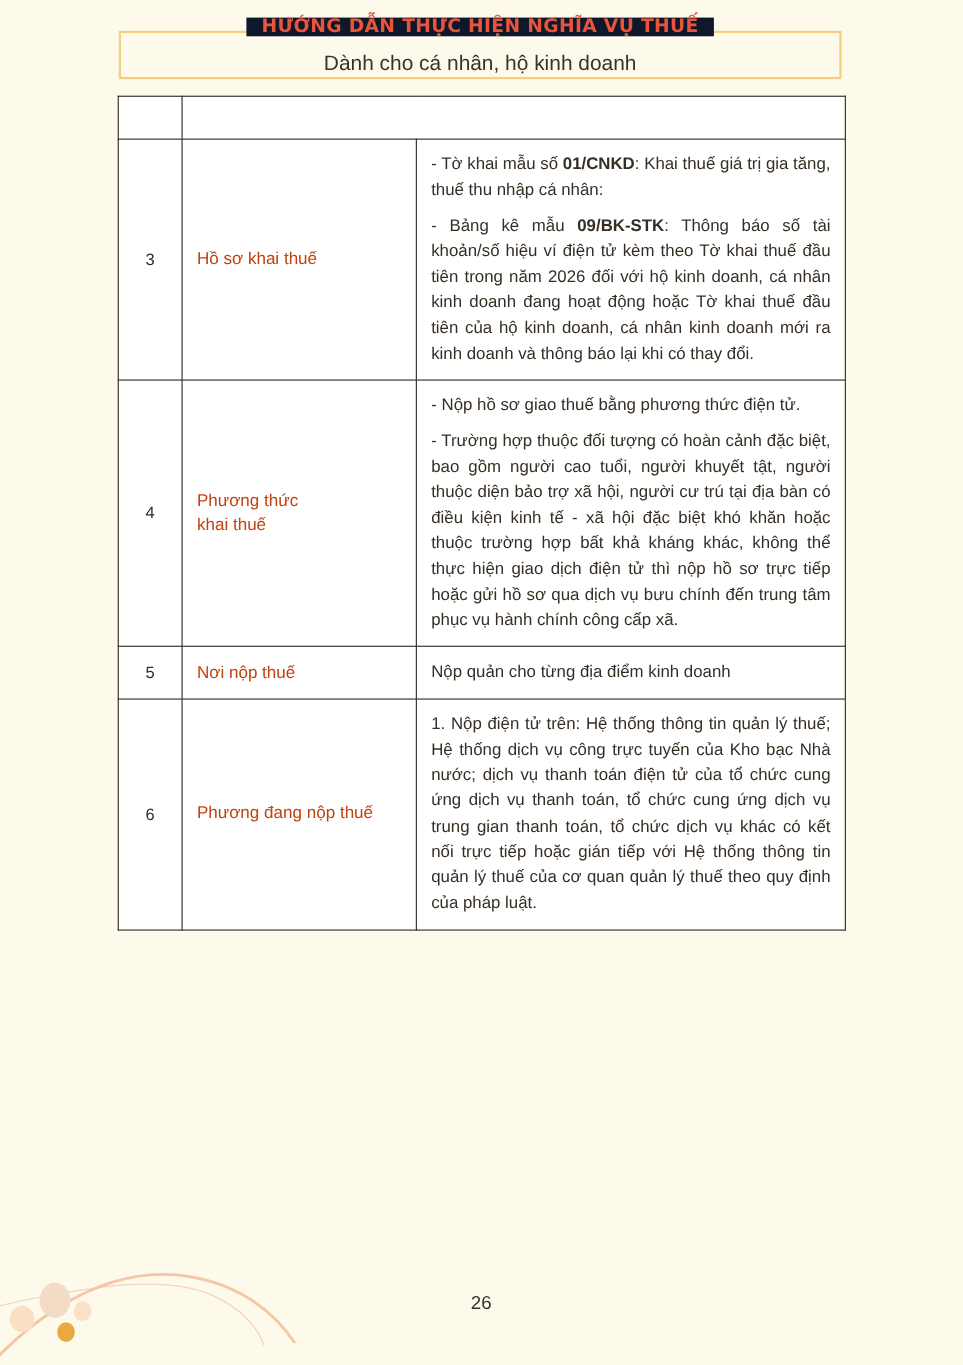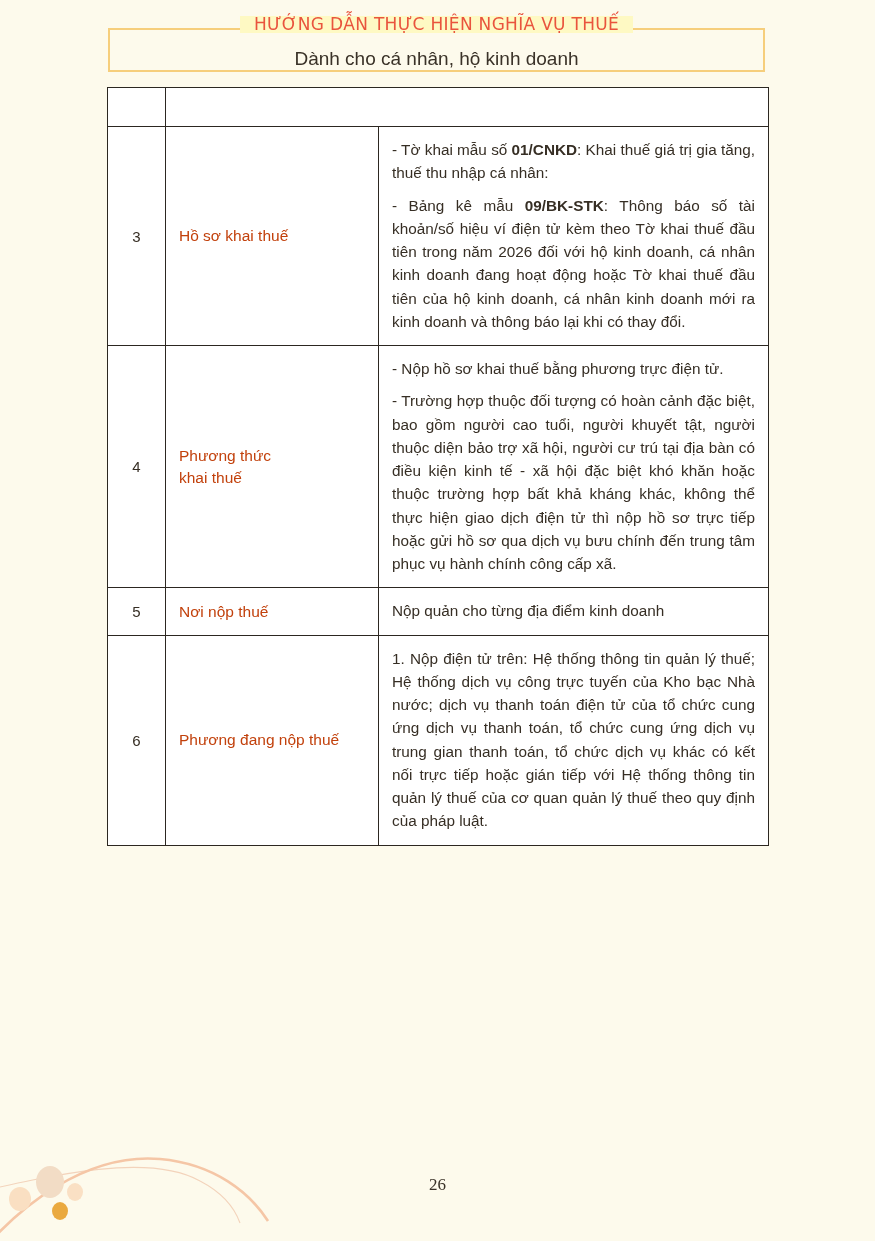--- a/index.html
+++ b/index.html
@@ -34,24 +34,24 @@
   .header-title-row {
     position: absolute;
     top: -12px;
     left: 0;
     width: 100%;
     text-align: center;
     line-height: 1;
   }
   .header-title {
     display: inline-block;
-    background: #fef9c3;
+    background: #0f172a;
     padding: 0 14px;
     color: #e9543d;
-    font-weight: normal;
+    font-weight: bold;
     font-size: 17px;
     letter-spacing: 0.3px;
     font-family: "DejaVu Sans", "Liberation Sans", sans-serif;
   }
   .header-sub {
     position: absolute;
     left: 0;
     top: 20px;
     width: 100%;
     text-align: center;
@@ -123,21 +123,21 @@
     pointer-events: none;
   }
   .page-num {
     position: absolute;
     left: 0;
     width: 875px;
     top: 1175px;
     text-align: center;
     font-size: 17px;
     color: #3a3228;
-    font-family: Liberation Serif, serif;
+    font-family: Liberation Sans, sans-serif;
   }
 </style>
 </head>
 <body>
 
 <div class="header-wrap">
   <div class="header-box"></div>
   <div class="header-title-row">
     <span class="header-title">HƯỚNG DẪN THỰC HIỆN NGHĨA VỤ THUẾ</span>
   </div>
@@ -162,21 +162,21 @@
         <td class="label">Hồ sơ khai thuế</td>
         <td class="content">
           <p>- Tờ khai mẫu số <span class="b">01/CNKD</span>: Khai thuế giá trị gia tăng, thuế thu nhập cá nhân:</p>
           <p>- Bảng kê mẫu <span class="b">09/BK-STK</span>: Thông báo số tài khoản/số hiệu ví điện tử kèm theo Tờ khai thuế đầu tiên trong năm 2026 đối với hộ kinh doanh, cá nhân kinh doanh đang hoạt động hoặc Tờ khai thuế đầu tiên của hộ kinh doanh, cá nhân kinh doanh mới ra kinh doanh và thông báo lại khi có thay đổi.</p>
         </td>
       </tr>
       <tr>
         <td class="stt">4</td>
         <td class="label">Phương thức<br>khai thuế</td>
         <td class="content">
-          <p>- Nộp hồ sơ khai thuế bằng phương trực điện tử.</p>
+          <p>- Nộp hồ sơ giao thuế bằng phương thức điện tử.</p>
           <p>- Trường hợp thuộc đối tượng có hoàn cảnh đặc biệt, bao gồm người cao tuổi, người khuyết tật, người thuộc diện bảo trợ xã hội, người cư trú tại địa bàn có điều kiện kinh tế - xã hội đặc biệt khó khăn hoặc thuộc trường hợp bất khả kháng khác, không thể thực hiện giao dịch điện tử thì nộp hồ sơ trực tiếp hoặc gửi hồ sơ qua dịch vụ bưu chính đến trung tâm phục vụ hành chính công cấp xã.</p>
         </td>
       </tr>
       <tr>
         <td class="stt">5</td>
         <td class="label">Nơi nộp thuế</td>
         <td class="content mid">
           <p>Nộp quản cho từng địa điểm kinh doanh</p>
         </td>
       </tr>

